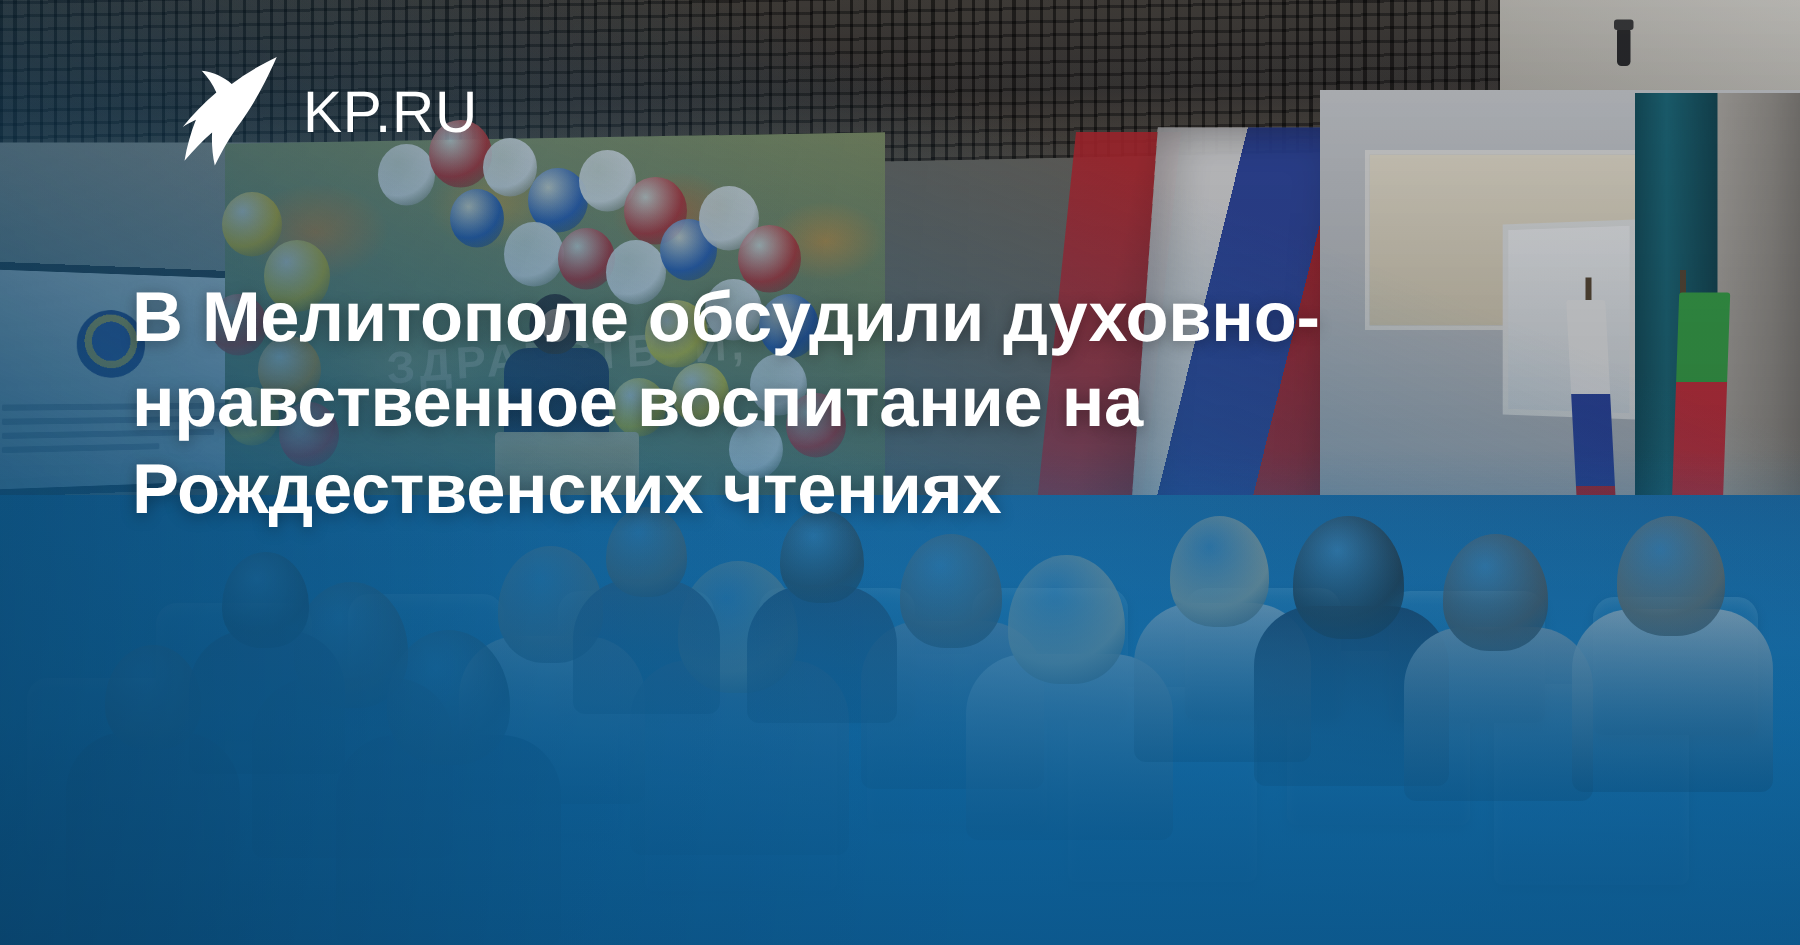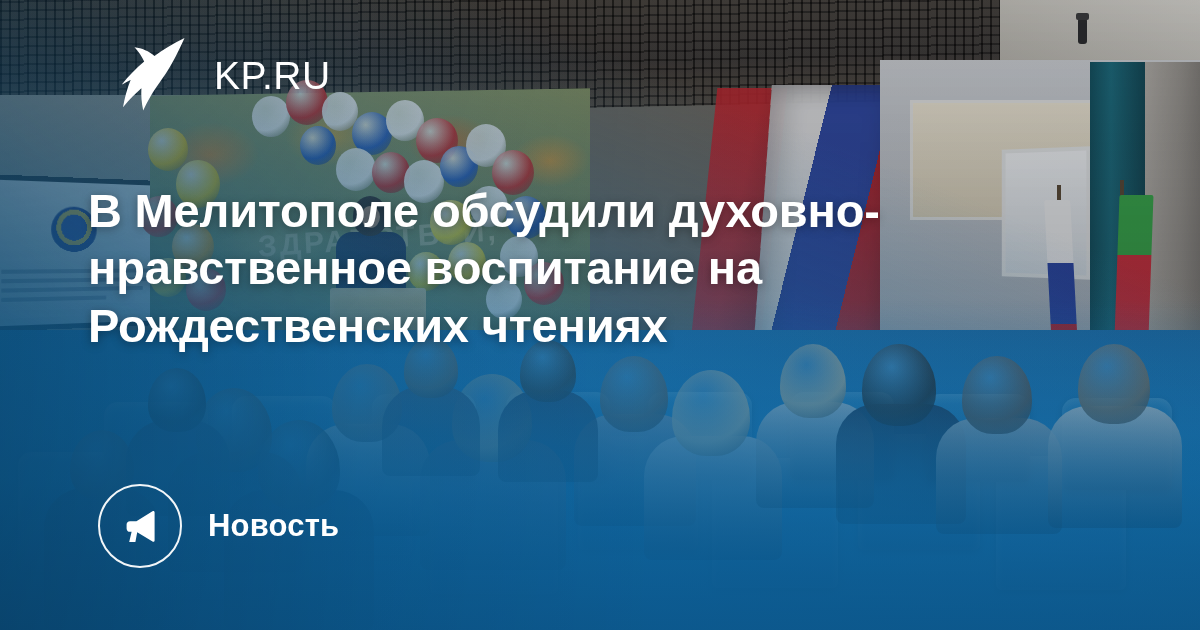--- a/index.html
+++ b/index.html
@@ -156,21 +156,21 @@
   .tint-blue2 {
     position:absolute; left:0; bottom:0; width:1200px; height:330px;
     background:linear-gradient(180deg, rgba(13,97,154,0) 0%, rgba(13,97,154,.55) 55%, rgba(11,85,137,.78) 100%);
   }
   .vignette-left {
     position:absolute; inset:0;
     background:linear-gradient(90deg, rgba(0,0,0,.22) 0%, rgba(0,0,0,.06) 30%, rgba(0,0,0,0) 55%);
   }
 
   
-  .logo { position:absolute; left:110px; top:36px; display:flex; align-items:center; gap:28px; }
+  .logo { position:absolute; left:110px; top:36px; display:flex; align-items:center; gap:16px; }
   .logo-bird { width:76px; height:78px; display:block; }
   .logo-text { color:#fff; font-size:39px; font-weight:400; letter-spacing:.5px; line-height:1;
     font-family:"Liberation Sans","DejaVu Sans",sans-serif; }
 
   .headline {
     position:absolute; left:88px; top:158px; width:960px;
     color:#fff; font-size:47px; font-weight:bold; line-height:1.22;
     letter-spacing:-.2px;
     text-shadow:0 2px 10px rgba(0,0,0,.35);
     margin-top:24px;
@@ -323,25 +323,14 @@
           C14.0 47.3 17.0 45.6 20.6 43.9 C17.2 52.5 14.6 61.6 13.0 71.2
           C19.6 63.4 25.8 57.1 31.4 52.3 C31.0 59.6 31.6 67.0 33.2 74.4
           C37.4 65.6 41.6 58.2 45.8 52.1 C52.8 42.0 61.6 31.1 74.5 2.0 Z"></path>
       </svg>
     </span>
     <span class="logo-text">KP.RU</span>
   </div>
 
   <h1 class="headline">В Мелитополе обсудили духовно-нравственное воспитание на Рождественских чтениях</h1>
 
-  <div class="badge">
-    <span class="badge-circle">
-      <svg width="44" height="44" viewBox="0 0 44 44" xmlns="http://www.w3.org/2000/svg">
-        <path fill="#ffffff" d="M34.5 7.2 L18.4 17.3 L12.0 17.3 C9.9 17.3 8.6 18.6 8.6 20.6
-          L8.6 24.4 C8.6 26.4 9.9 27.8 12.0 27.8 L13.6 27.8 L11.2 38.0 L17.4 38.0
-          L19.3 27.8 L18.4 27.8 L34.5 37.6 C35.6 38.2 36.6 37.6 36.6 36.4
-          L36.6 8.4 C36.6 7.2 35.6 6.6 34.5 7.2 Z"></path>
-      </svg>
-    </span>
-    <span class="badge-label">Новость</span>
-  </div>
 
 </div>
 
 </body></html>

